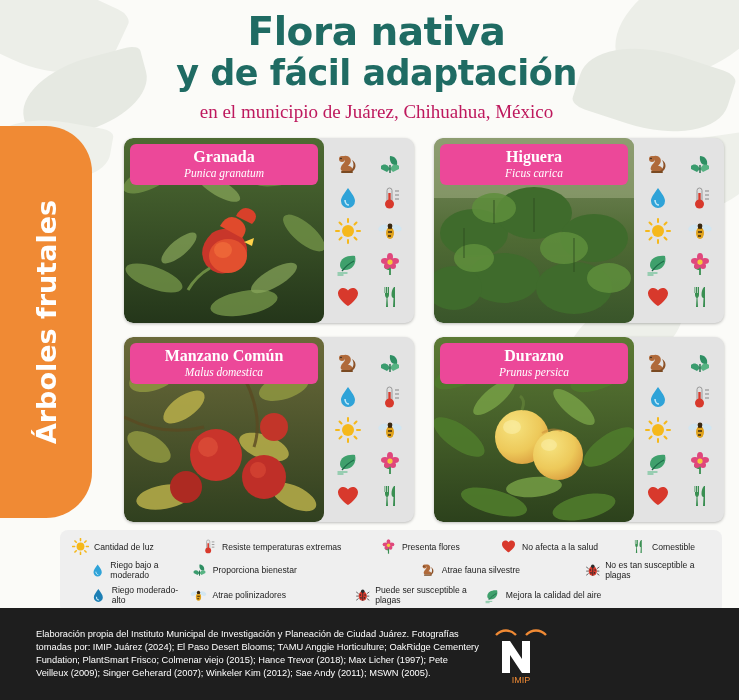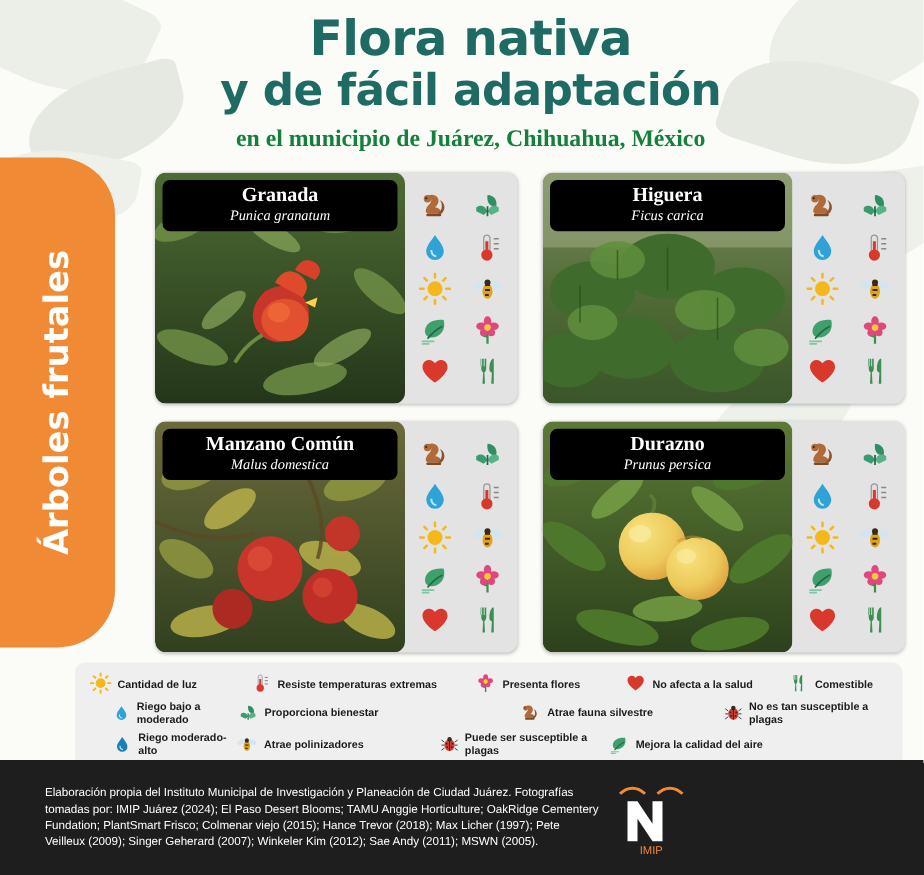--- a/index.html
+++ b/index.html
@@ -33,23 +33,23 @@
     font-family: "DejaVu Sans", sans-serif;
     font-weight: bold;
     color: #1f6b63;
     letter-spacing: -0.5px;
     line-height: 1.05;
   }
   .title-1 { font-size: 39px; }
   .title-2 { font-size: 35px; margin-top: 2px; }
   .subtitle {
     font-family: "Liberation Serif", serif;
-    font-weight: bold;
+    font-weight: normal;
     font-size: 19px;
-    color: #15803d;
+    color: #be185d;
     margin-top: 9px;
   }
 
   
   .side-banner {
     position: absolute;
     left: 0; top: 126px;
     width: 92px; height: 392px;
     background: #f08a34;
     border-top-right-radius: 46px;
@@ -90,21 +90,21 @@
     position: relative;
     width: 200px; height: 185px;
     border-radius: 9px;
     overflow: hidden;
     flex: none;
   }
   .photo-inner { position: absolute; inset: 0; }
   .card-title {
     position: absolute;
     left: 6px; right: 6px; top: 6px;
-    background: #000000;
+    background: #ec4899;
     border-radius: 6px;
     padding: 5px 4px 6px;
     text-align: center;
     color: #fff;
     z-index: 3;
   }
   .card-title .name {
     font-family: "Liberation Serif", serif;
     font-weight: bold;
     font-size: 16px;
@@ -143,21 +143,20 @@
     margin-bottom: 5px;
   }
   .legend-row:last-child { margin-bottom: 0; }
   .legend-item {
     display: flex;
     align-items: center;
     gap: 5px;
     font-size: 8.6px;
     color: #1b1b1b;
     font-family: "Liberation Sans", sans-serif;
-    font-weight: bold;
   }
   .legend-item .ic { width: 17px; height: 17px; }
 
   
   .footer {
     position: absolute;
     left: 0; bottom: 0;
     width: 739px; height: 92px;
     background: #1e1e1e;
     z-index: 6;

